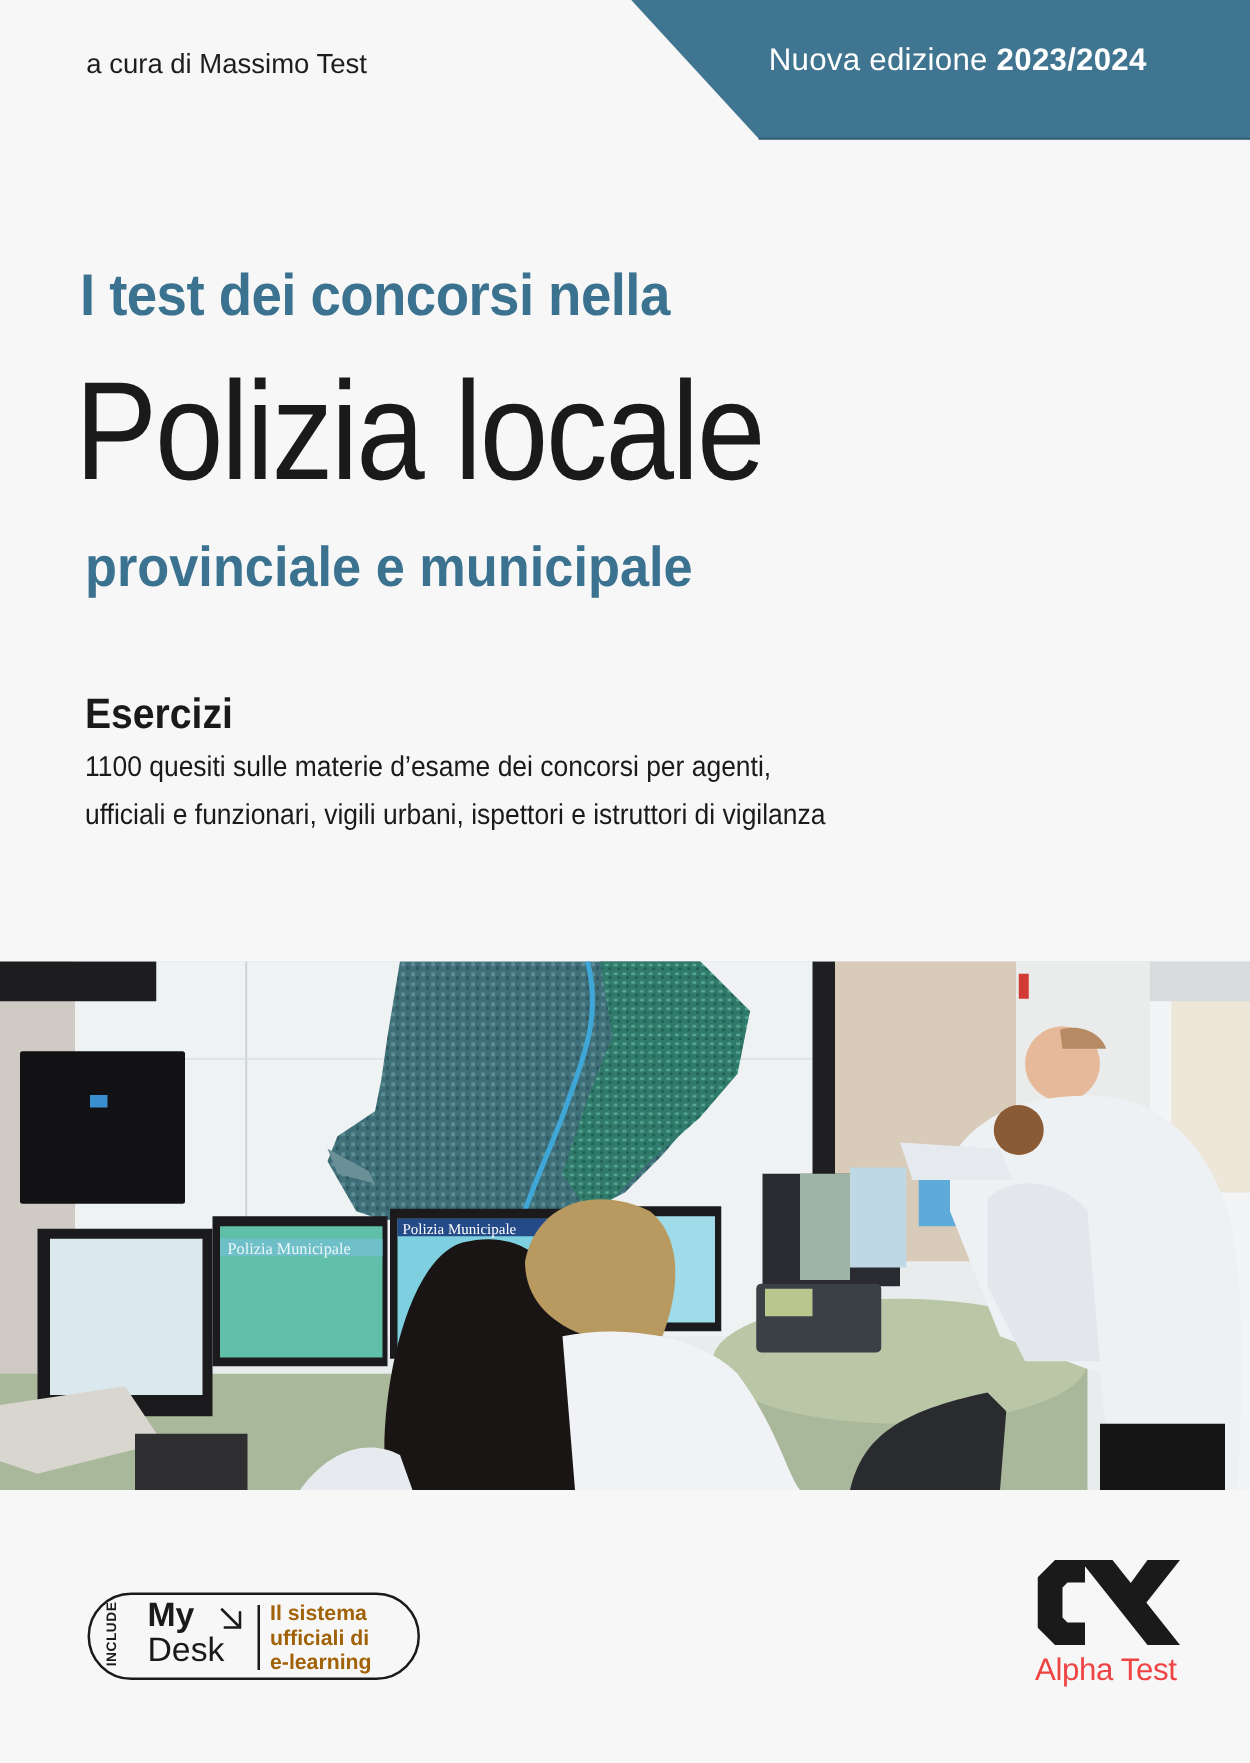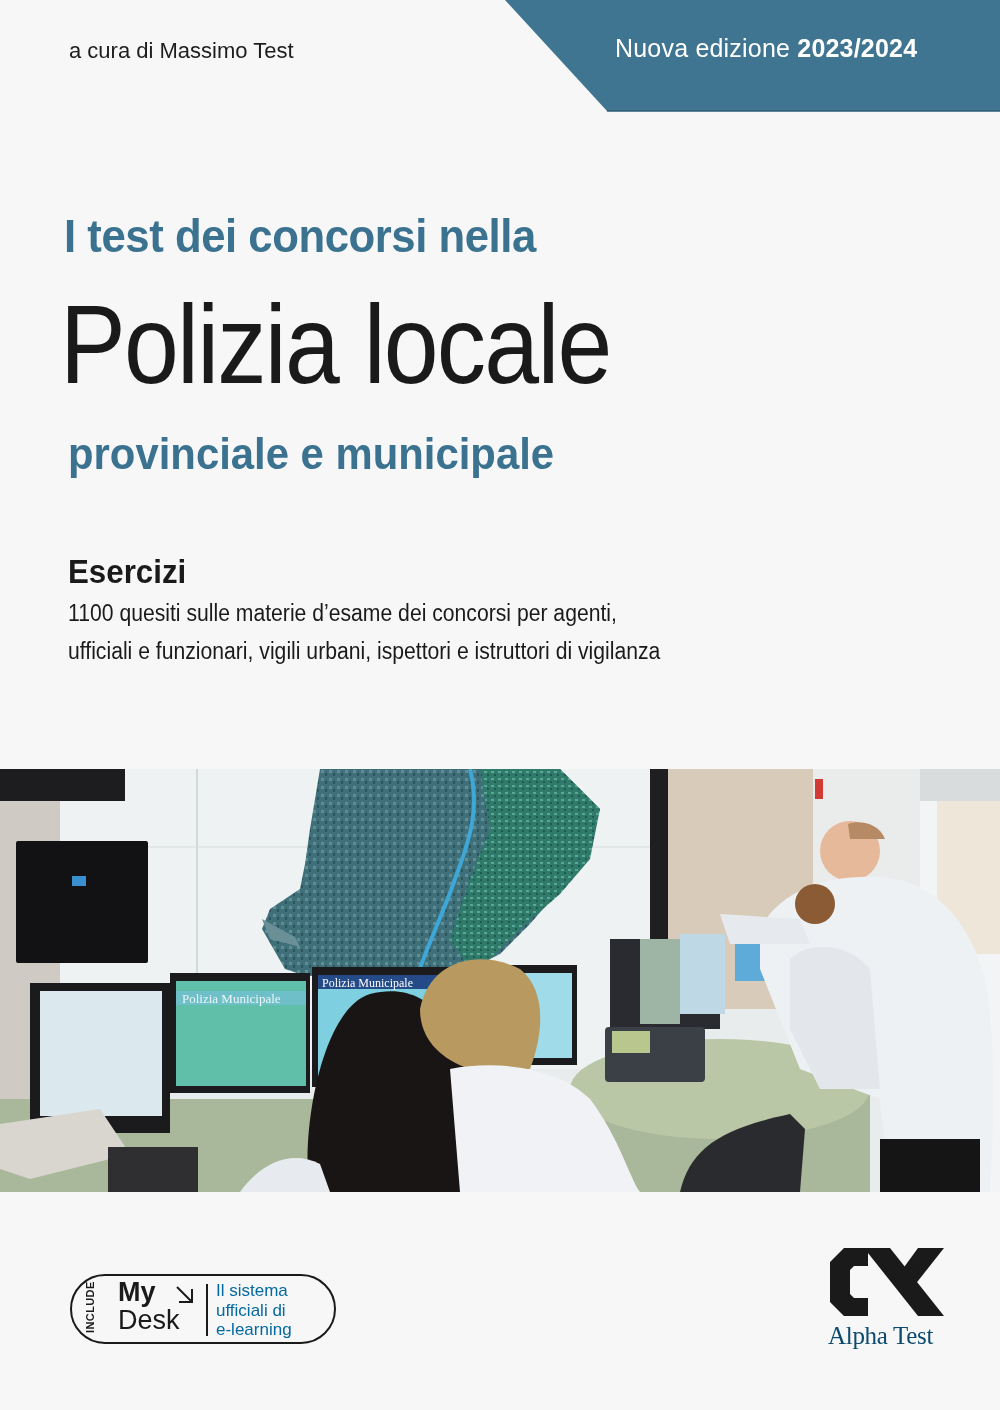--- a/index.html
+++ b/index.html
@@ -37,26 +37,26 @@
   
   #mydesk-badge { left:70px; top:1274px; width:266px; height:70px; border:2px solid #1a1a1a;
                   border-radius:36px; box-sizing:border-box; background:#f8f7f7; }
   #include-label { left:14px; top:35px; font-size:11px; font-weight:bold; color:#1a1a1a;
                    transform:rotate(-90deg); transform-origin:left top; white-space:nowrap; letter-spacing:0.4px; }
   #include-label { top:57px; left:12px; }
   #mydesk-my { left:46px; top:1px; font-size:27px; font-weight:bold; line-height:30px;text-align:right; }
   #mydesk-desk { left:46px; top:29px; font-size:27px; font-weight:normal; line-height:30px; }
   #arrow-icon { left:102px; top:8px; width:22px; height:22px; }
   #badge-divider { left:134px; top:8px; width:2px; height:52px; background:#1a1a1a; }
-  #badge-text { left:144px; top:5px; font-size:17px; line-height:19.5px; color:#0369a1; white-space:nowrap; }
+  #badge-text { left:144px; top:5px; font-size:17px; line-height:19.5px; color:#a16207; white-space:nowrap;font-weight:bold; }
 
   
   #alpha-logo { left:830px; top:1248px; width:114px; height:68px; }
-  #alpha-name { left:828px; top:1322px; font-family:Liberation Serif, serif;
-                font-size:25px; color:#0c4a6e; white-space:nowrap; letter-spacing:-0.3px; }
+  #alpha-name { left:828px; top:1322px; font-family:Liberation Sans, sans-serif;
+                font-size:25px; color:#ef4444; white-space:nowrap; letter-spacing:-0.3px; }
 </style>
 </head>
 <body>
 
 <div id="edition-banner" class="abs">
   <svg width="1000" height="112" viewBox="0 0 1000 112">
     <polygon points="505,0 1000,0 1000,111 607,111" fill="#3f7590"></polygon>
     <line x1="607" y1="111" x2="1000" y2="111" stroke="#2e5d73" stroke-width="1.5"></line>
   </svg>
 </div>

